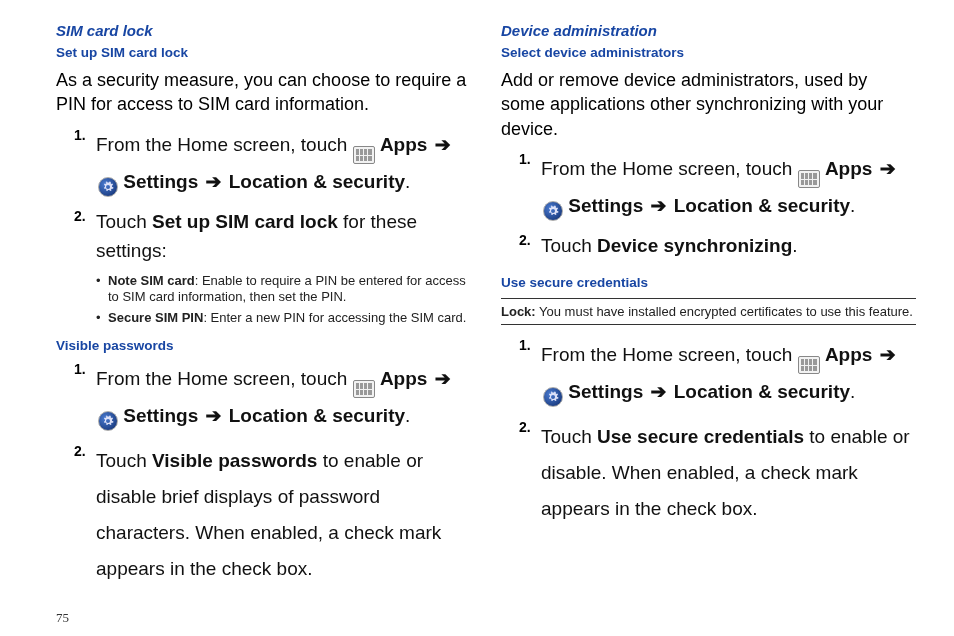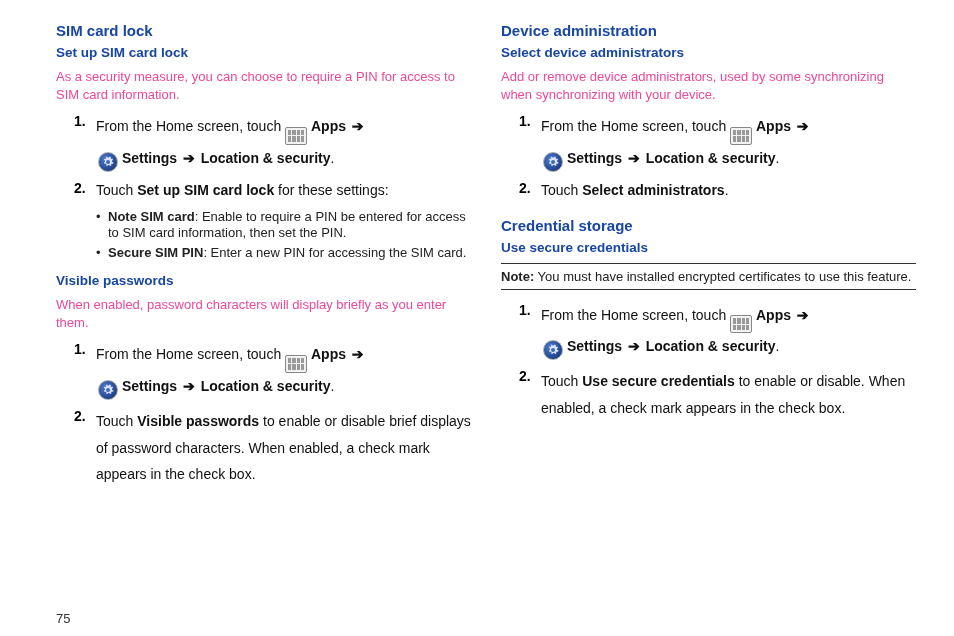--- a/index.html
+++ b/index.html
@@ -11,34 +11,35 @@
       height: 636px;
       padding: 20px 38px 10px 56px;
       display: flex;
       flex-direction: column;
     }
     .page-body { display: flex; gap: 30px; flex: 1; }
     .col { flex: 1; min-width: 0; }
     .section-heading {
       color: #1846a3;
       font-weight: bold;
+      font-style: italic;
       font-size: 15px;
       margin-bottom: 6px;
       margin-top: 2px;
     }
     .sub-heading {
       color: #1846a3;
       font-weight: bold;
       font-size: 13.5px;
       margin-bottom: 8px;
     }
-    .intro { color: #ec4899; font-size: 13px; line-height: 1.35; margin-bottom: 10px; }
+    .intro { color: #000000; font-size: 18px; line-height: 1.35; margin-bottom: 10px; }
     .step { display: flex; margin-bottom: 8px; padding-left: 18px; }
     .num { font-weight: bold; min-width: 22px; font-size: 14px; }
-    .step-body { flex: 1; font-size: 14px; line-height: 1.5; color: #111; }
+    .step-body { flex: 1; font-size: 19px; line-height: 1.5; color: #111; }
     .step-body.nav { line-height: 1.9; }
     .icon-apps {
       display: inline-flex;
       width: 22px; height: 18px;
       vertical-align: -4px;
       border: 1px solid #888;
       border-radius: 2px;
       padding: 2px;
       background: #f2f2f2;
     }
@@ -63,21 +64,21 @@
     .spacer { height: 6px; }
     .note-block {
       border-top: 1px solid #333;
       border-bottom: 1px solid #333;
       padding: 5px 0;
       font-size: 13px;
       color: #222;
       margin: 8px 0 12px;
       font-family: Arial, sans-serif;
     }
-    .footer { font-size: 13px; color: #333; margin-top: 10px; }
+    .footer { font-size: 13px; color: #333; margin-top: 10px; font-family: Liberation Serif, serif; }
   </style>
 </head>
 <body>
 
 <div class="page-body">
 
   <div class="col">
 
     <div class="section-heading">SIM card lock</div>
     <div class="sub-heading">Set up SIM card lock</div>
@@ -124,21 +125,20 @@
         <div class="dot">•</div>
         <div><span class="bold">Note SIM card</span><span>: Enable to require a PIN be entered for access to SIM card information, then set the PIN.</span></div>
       </div>
       <div class="bullet-row">
         <div class="dot">•</div>
         <div><span class="bold">Secure SIM  PIN</span><span>: Enter a new PIN for accessing the SIM card.</span></div>
       </div>
     </div>
 
     <div class="sub-heading">Visible passwords</div>
-    <div class="intro">When enabled, password characters will display briefly as you enter them.</div>
 
     <div class="step">
       <div class="num">1.</div>
       <div class="step-body nav">
         <span>From the Home screen, touch</span>
         <span class="icon-apps">
             <span class="g">
               <span></span>
               <span></span>
               <span></span>
@@ -168,21 +168,21 @@
         <span>Touch </span><span class="bold">Visible passwords</span><span> to enable or disable brief displays of password characters. When enabled, a check mark appears in the check box.</span>
       </div>
     </div>
 
   </div>
 
   <div class="col">
 
     <div class="section-heading">Device administration</div>
     <div class="sub-heading">Select device administrators</div>
-    <div class="intro">Add or remove device administrators, used by some synchronizing when synchronizing with your device.</div>
+    <div class="intro">Add or remove device administrators, used by some applications other synchronizing with your device.</div>
 
     <div class="step">
       <div class="num">1.</div>
       <div class="step-body nav">
         <span>From the Home screen, touch</span>
         <span class="icon-apps">
             <span class="g">
               <span></span>
               <span></span>
               <span></span>
@@ -202,31 +202,30 @@
           </span>
         <span class="bold">Settings</span>
         <span class="arrow">➔</span>
         <span class="bold">Location &amp; security</span>.
       </div>
     </div>
 
     <div class="step">
       <div class="num">2.</div>
       <div class="step-body">
-        <span>Touch </span><span class="bold">Select administrators</span><span>.</span>
+        <span>Touch </span><span class="bold">Device synchronizing</span><span>.</span>
       </div>
     </div>
 
     <div class="spacer"></div>
 
-    <div class="section-heading">Credential storage</div>
     <div class="sub-heading">Use secure credentials</div>
 
     <div class="note-block">
-      <span class="bold">Note:</span><span> You must have installed encrypted certificates to use this feature.</span>
+      <span class="bold">Lock:</span><span> You must have installed encrypted certificates to use this feature.</span>
     </div>
 
     <div class="step">
       <div class="num">1.</div>
       <div class="step-body nav">
         <span>From the Home screen, touch</span>
         <span class="icon-apps">
             <span class="g">
               <span></span>
               <span></span>

